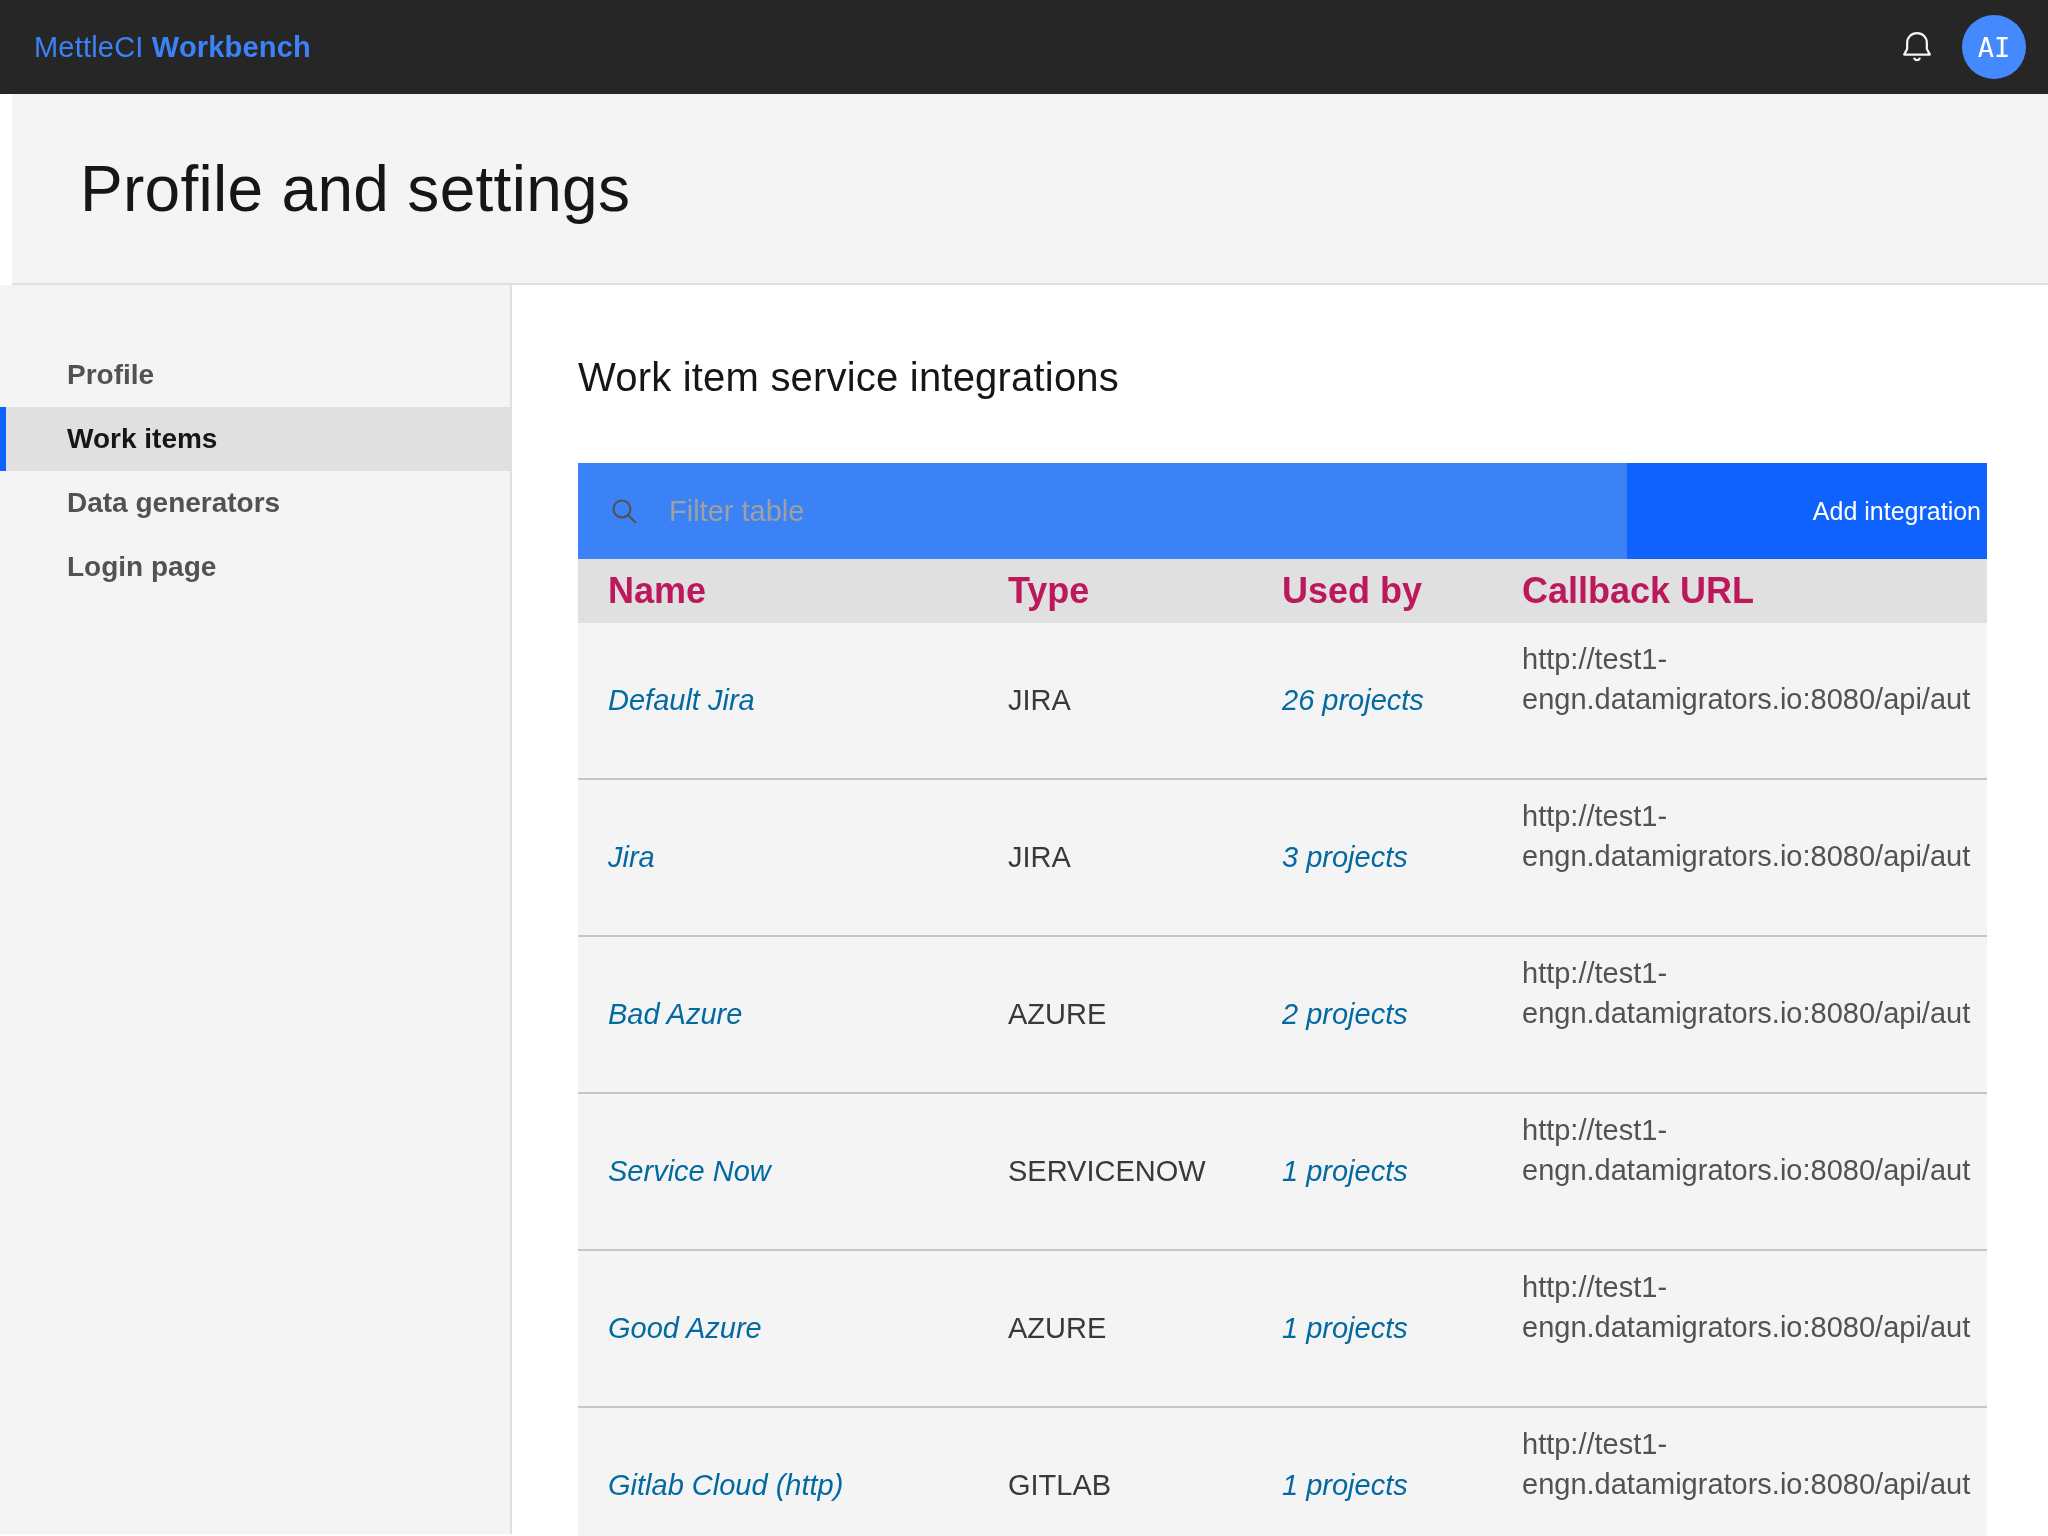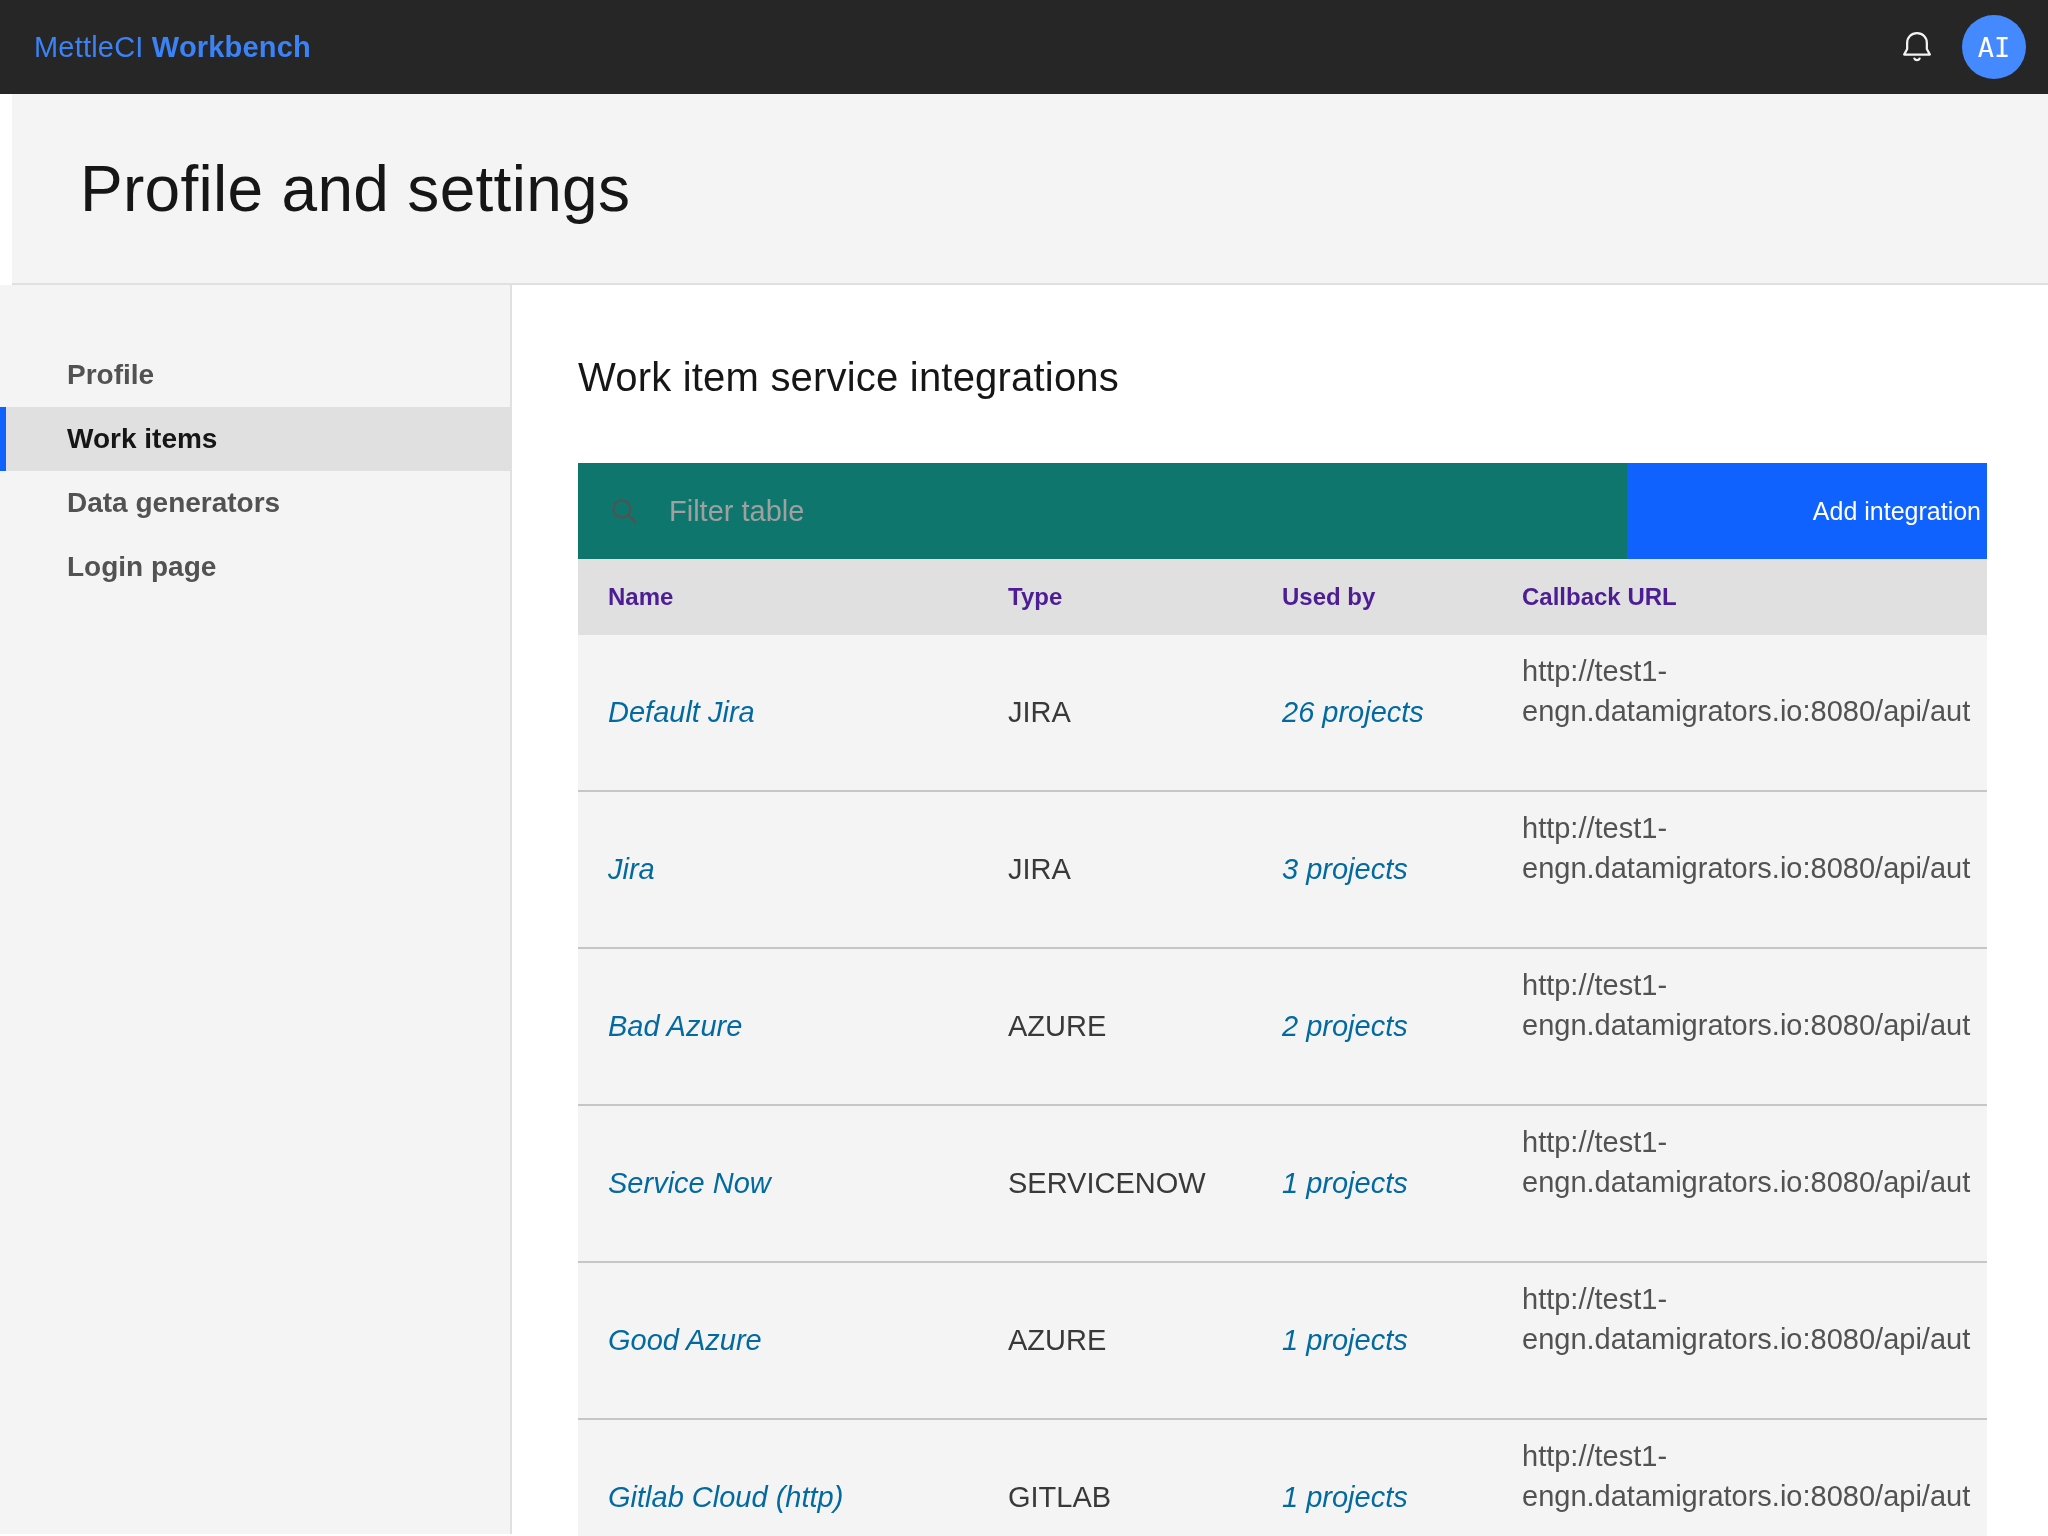--- a/index.html
+++ b/index.html
@@ -86,21 +86,21 @@
     line-height: 60px;
     letter-spacing: 0.2px;
   }
 
   .table-wrap { width: 1409px; margin-top: 56px; }
 
   
   .toolbar { display: flex; height: 96px; }
   .search-box {
     flex: 1;
-    background: #0f766e;
+    background: #3b82f6;
     display: flex; align-items: center;
     padding-left: 30px; gap: 28px; justify-content: flex-end;
   }
   .search-box input {
     flex: 1;
     border: none; background: transparent; outline: none;
     font-family: inherit;
     font-size: 29px; color: #161616;
     padding: 0;
   }
@@ -115,23 +115,23 @@
     text-align: right;
     padding-left: 32px;
     cursor: pointer;
   }
 
   
   .thead {
     display: grid;
     grid-template-columns: 430px 274px 240px 1fr;
     background: #e0e0e0;
-    height: 76px;
+    height: 64px;
     align-items: center;
-    font-size: 24px; font-weight: 700; color: #4c1d95;
+    font-size: 36px; font-weight: 700; color: #be185d;
   }
   .thead .th:first-child { padding-left: 30px; }
   .row {
     display: grid;
     grid-template-columns: 430px 274px 240px 1fr;
     height: 157px;
     background: #f4f4f4;
     border-bottom: 2px solid #c6c6c6;
     font-size: 29px;
   }

